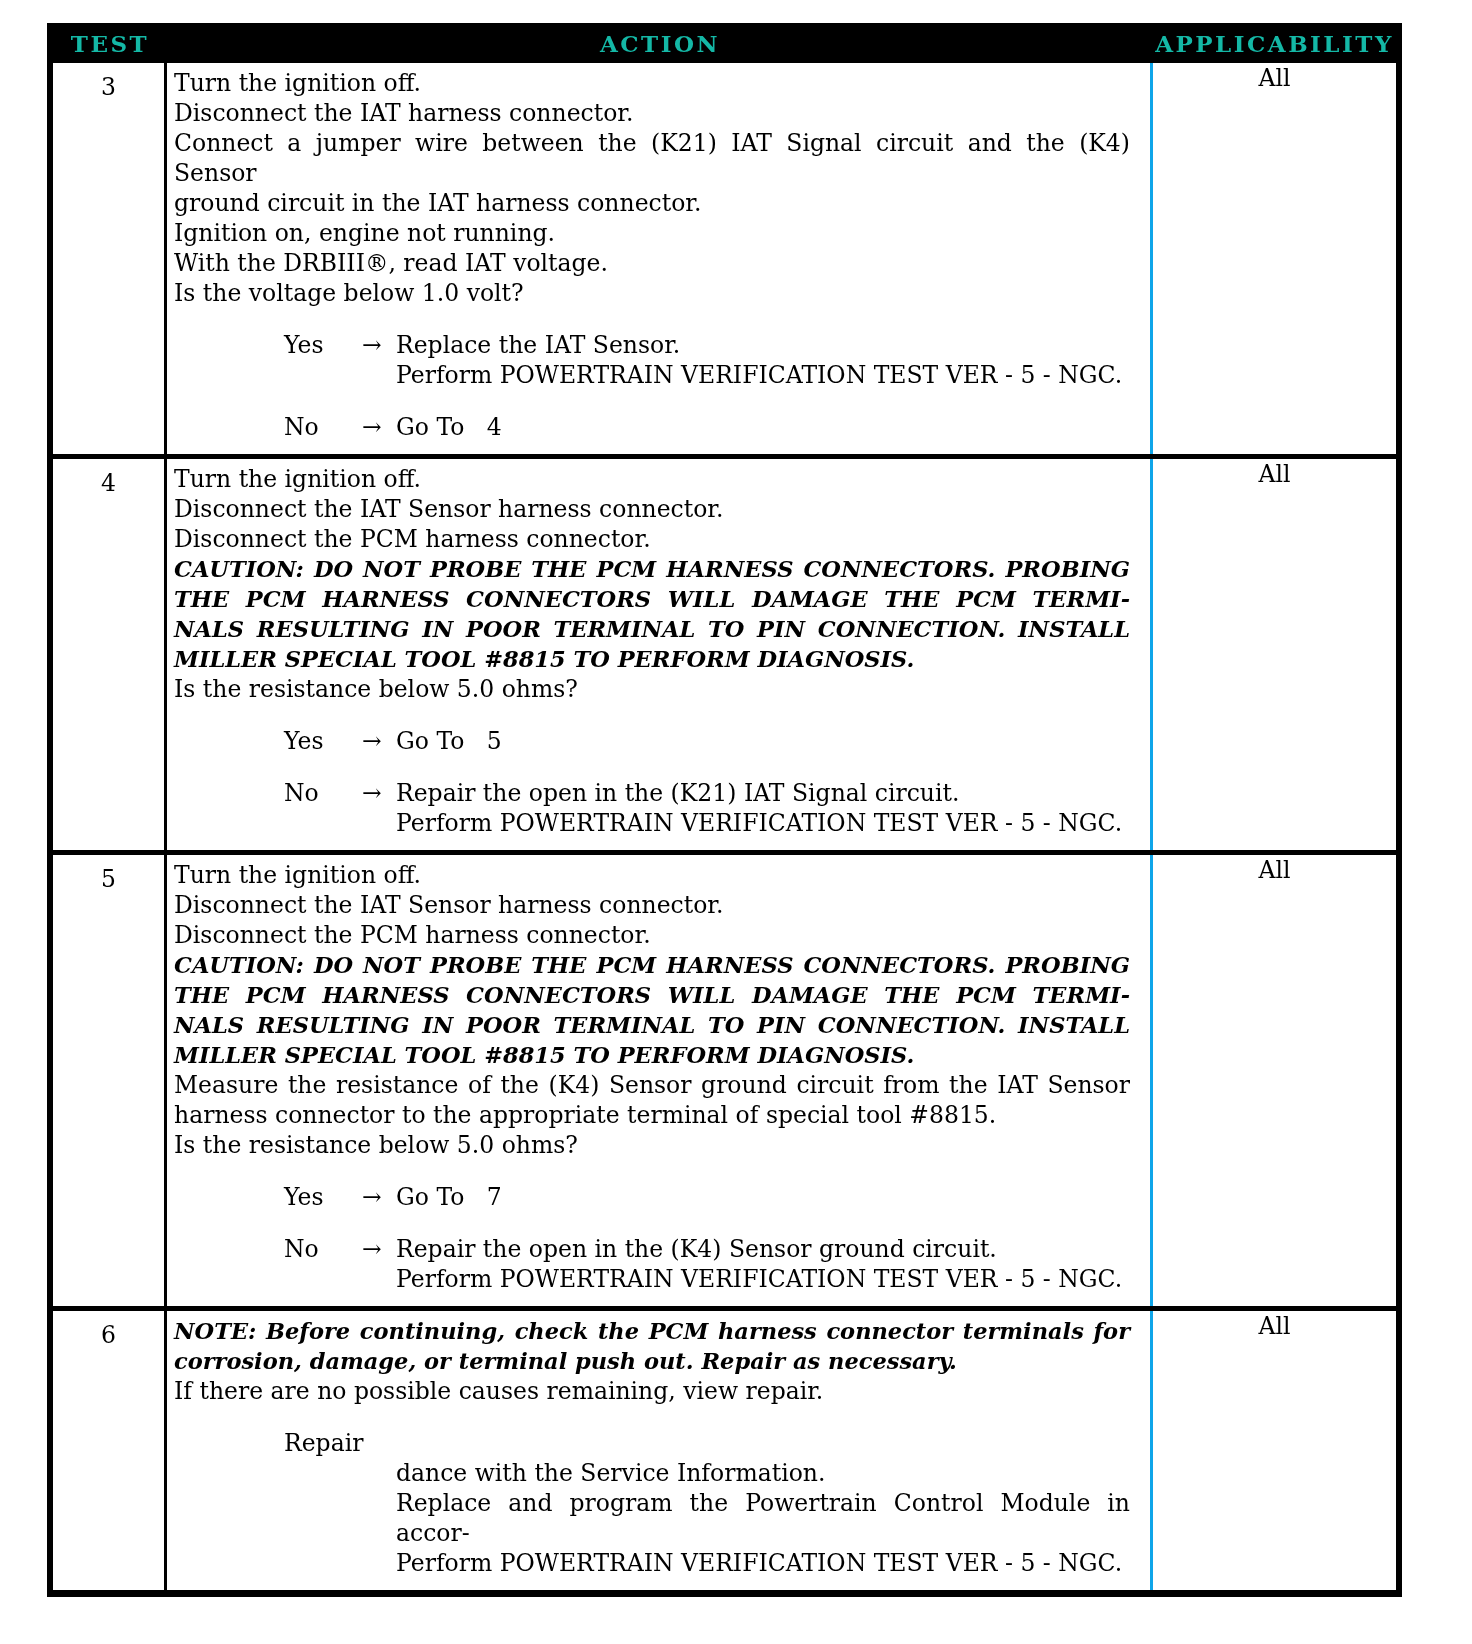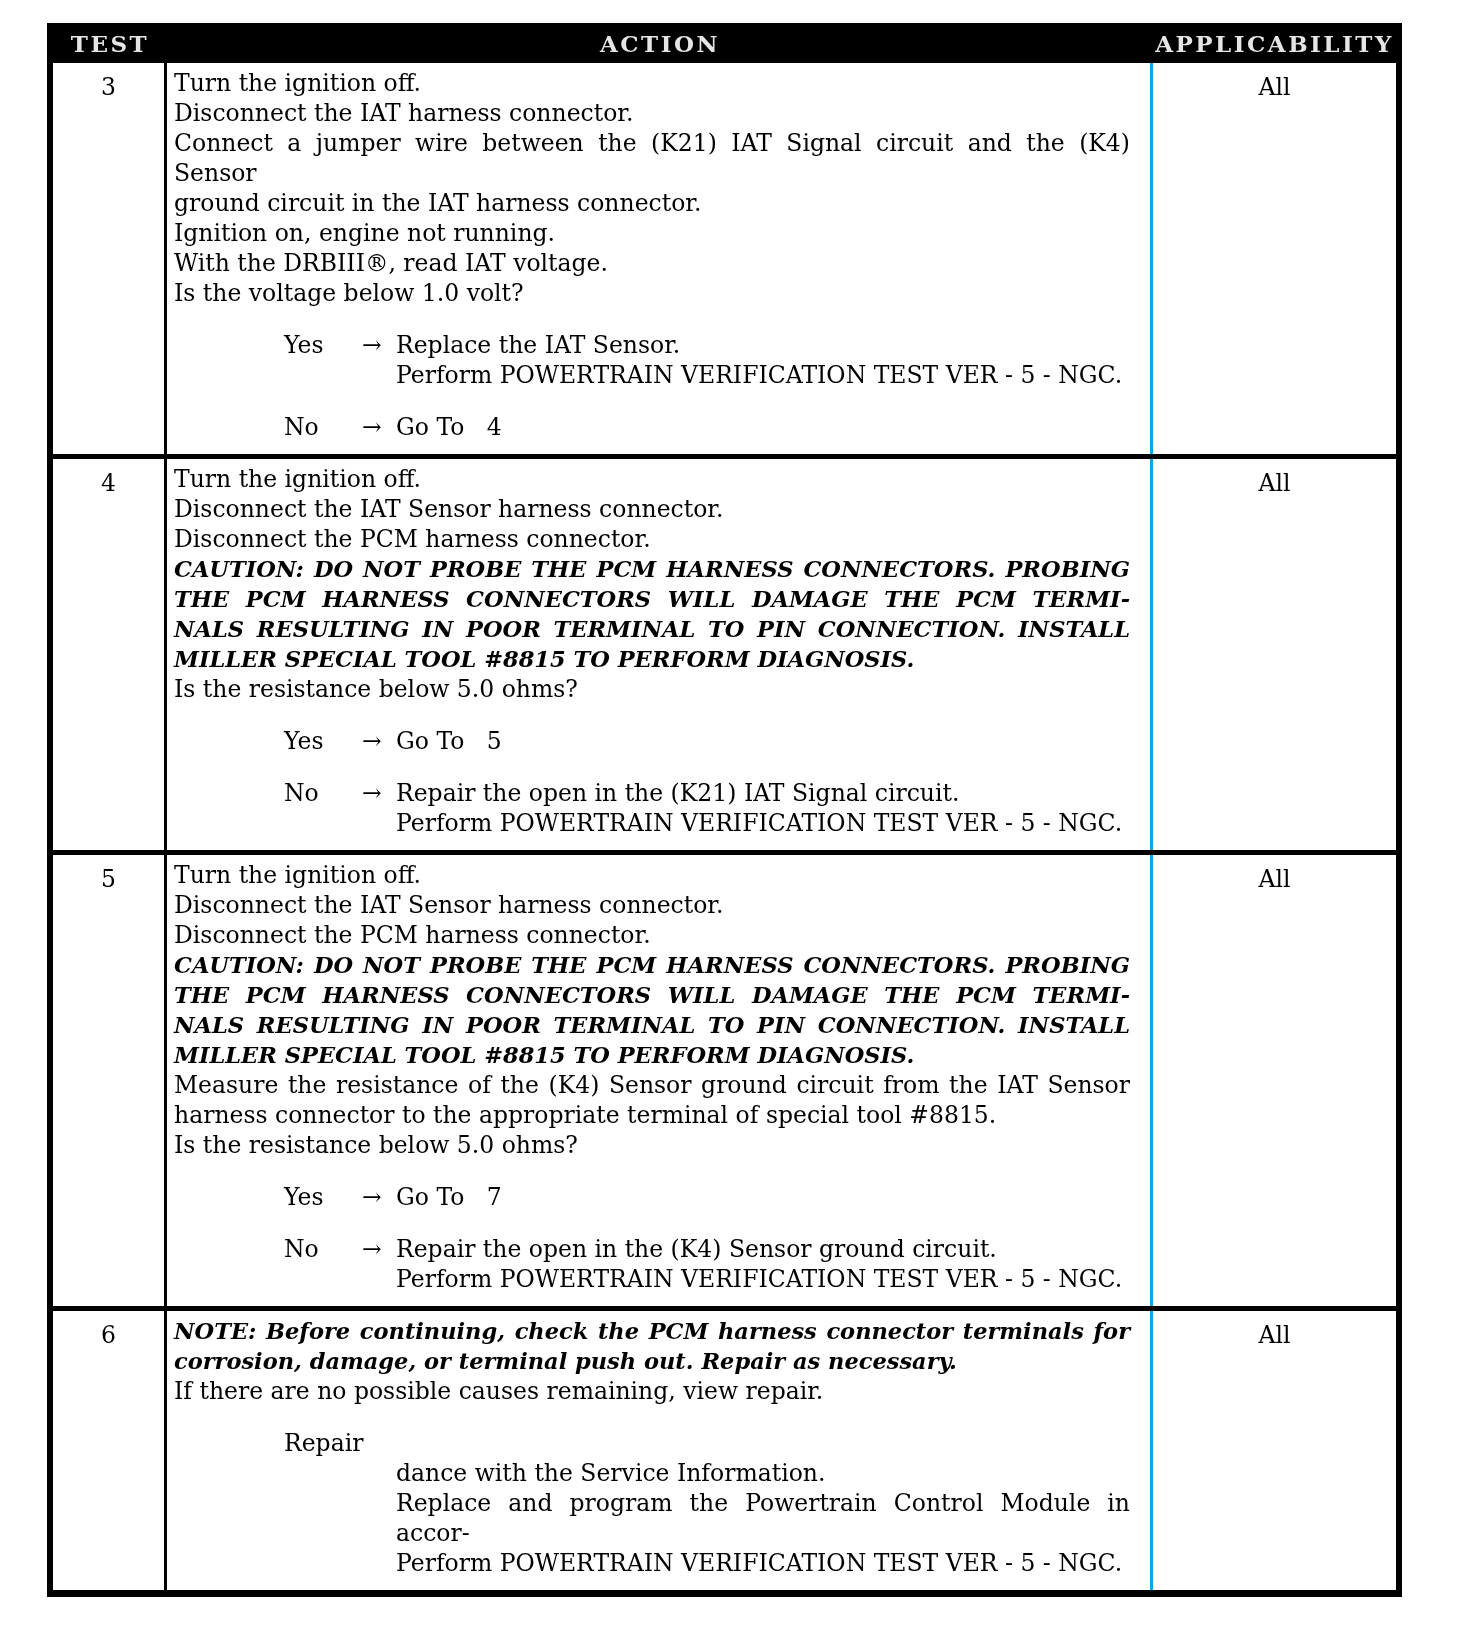--- a/index.html
+++ b/index.html
@@ -9,37 +9,37 @@
     font-family:"DejaVu Serif", serif;
   }
   .doc-table {
     position:absolute; left:47px; top:23px; width:1355px;
     box-sizing:border-box;
     border-left:6px solid #000; border-right:6px solid #000; border-bottom:7px solid #000;
     background:#fff;
   }
   .thead {
     display:grid; grid-template-columns:114px 986px 1fr;
-    background:#000; color:#e5e5e5; height:40px; align-items:center;
+    background:#000; color:#14b8a6; height:40px; align-items:center;
     font-weight:bold; font-size:23px; letter-spacing:2.5px; text-align:center;
   }
   .trow {
     display:grid; grid-template-columns:114px 986px 1fr;
     border-bottom:5px solid #000;
     font-size:23.5px; line-height:30px;
   }
   .trow:last-child { border-bottom:none; }
   .cell { box-sizing:border-box; }
   .test-cell {
     border-right:3px solid #000; text-align:center; padding-top:9px;
   }
   .action-cell {
     border-right:3px solid #0ea5e9; padding:5px 20px 12px 7px;
   }
-  .app-cell { text-align:center; padding-top:9px; }
+  .app-cell { text-align:center; }
   .para { margin:0; }
   .para.b { font-weight:bold; font-size:22.5px;font-style:italic; }
   .line { min-height:30px; }
   .jl { text-align:justify; text-align-last:justify; }
   .decision { margin-top:22px; }
   .dhead { position:relative; padding-left:222px; min-height:30px; }
   .dlabel { position:absolute; left:110px; top:0; }
   .darrow { position:absolute; left:188px; top:0; }
   .dfirst { white-space:pre-wrap; }
   .dline { margin-left:222px; }

